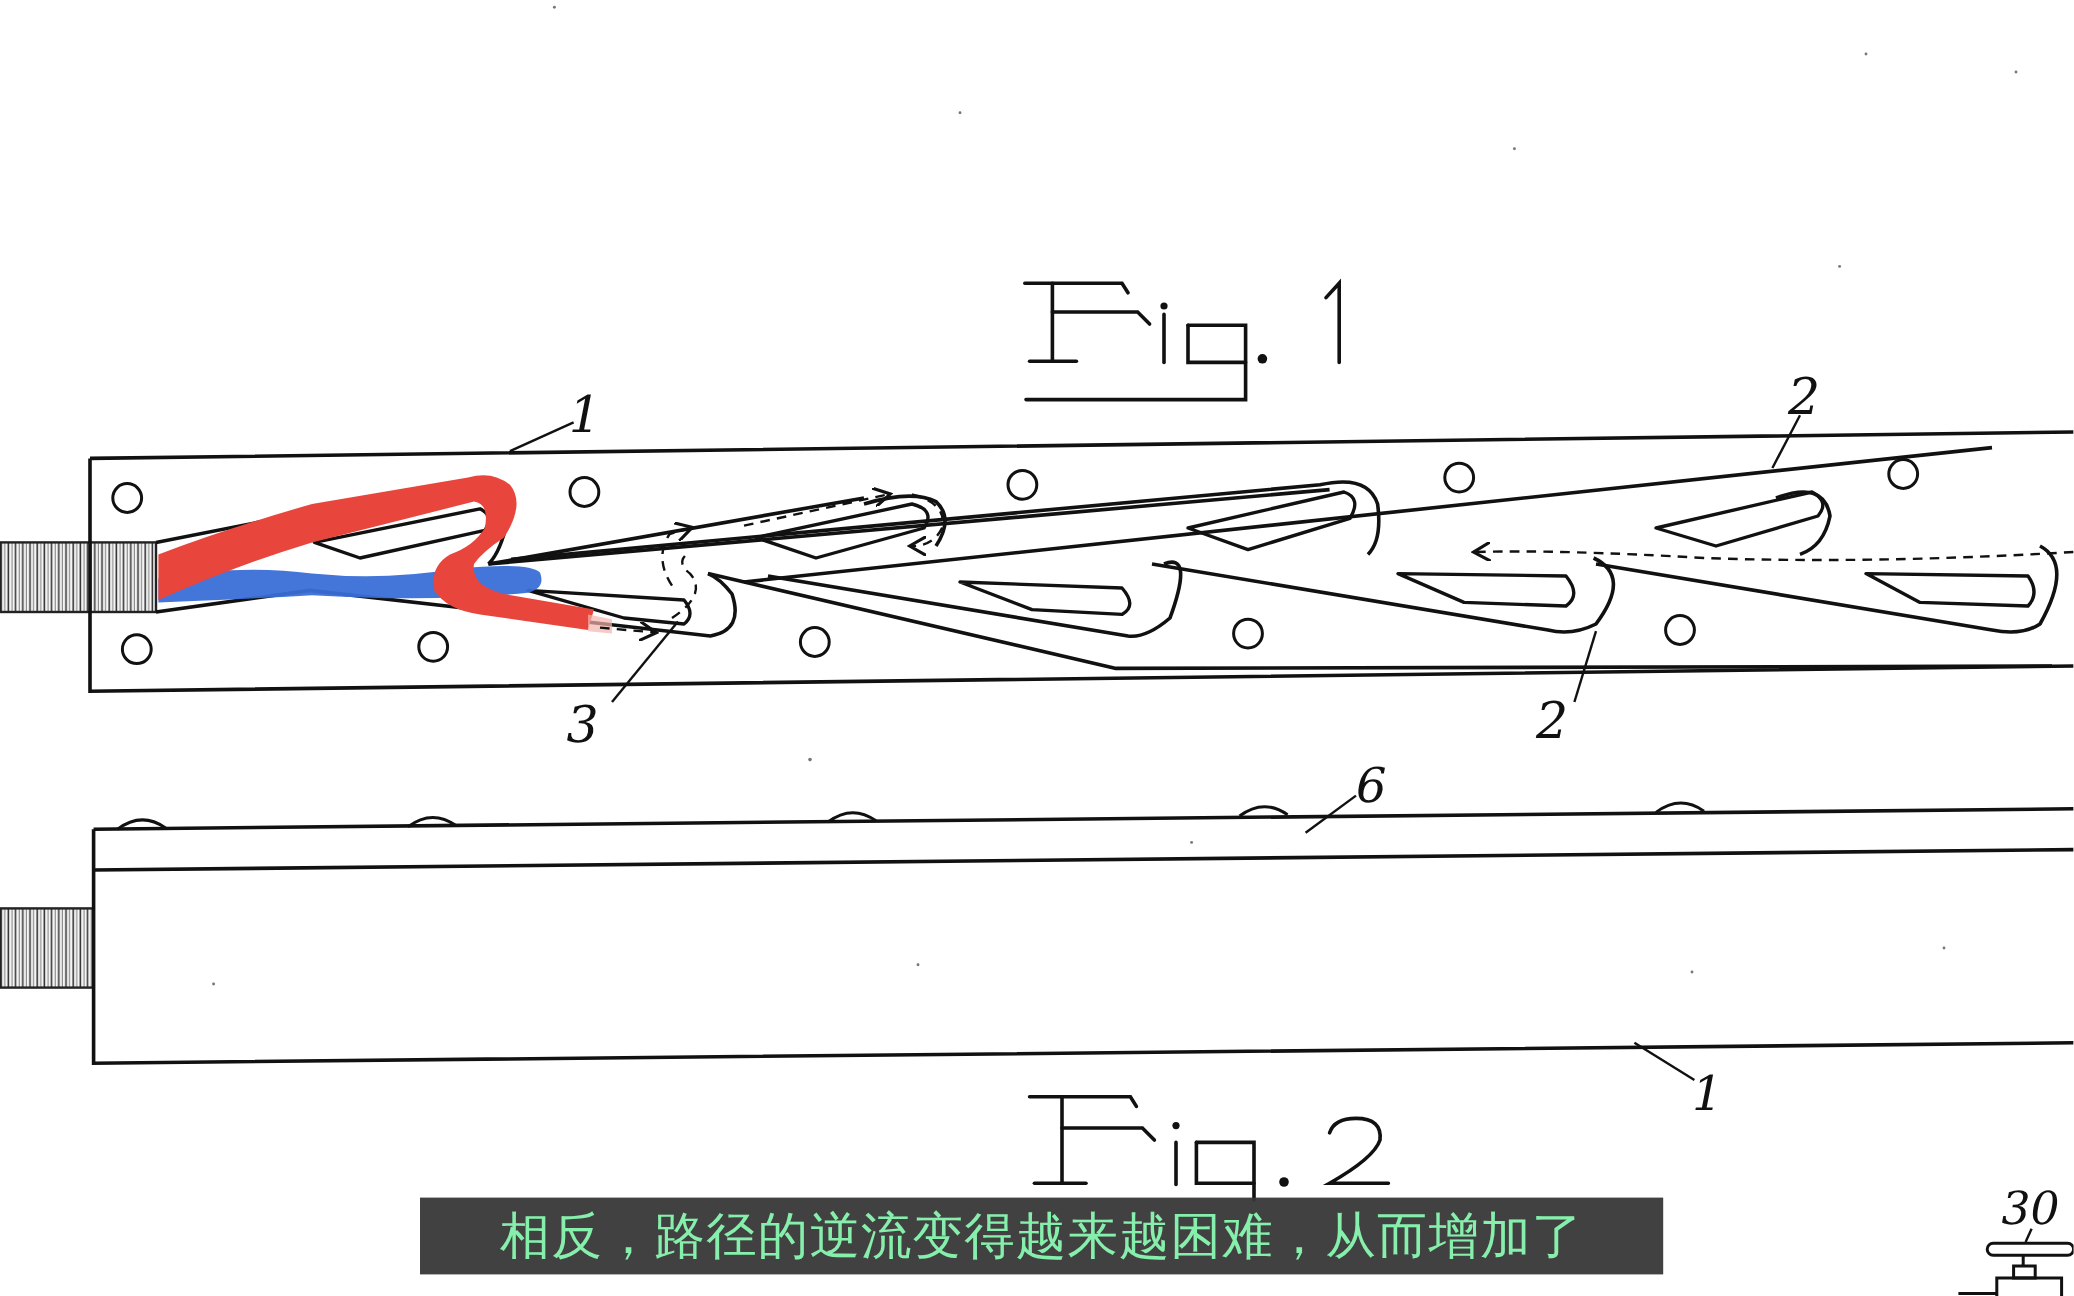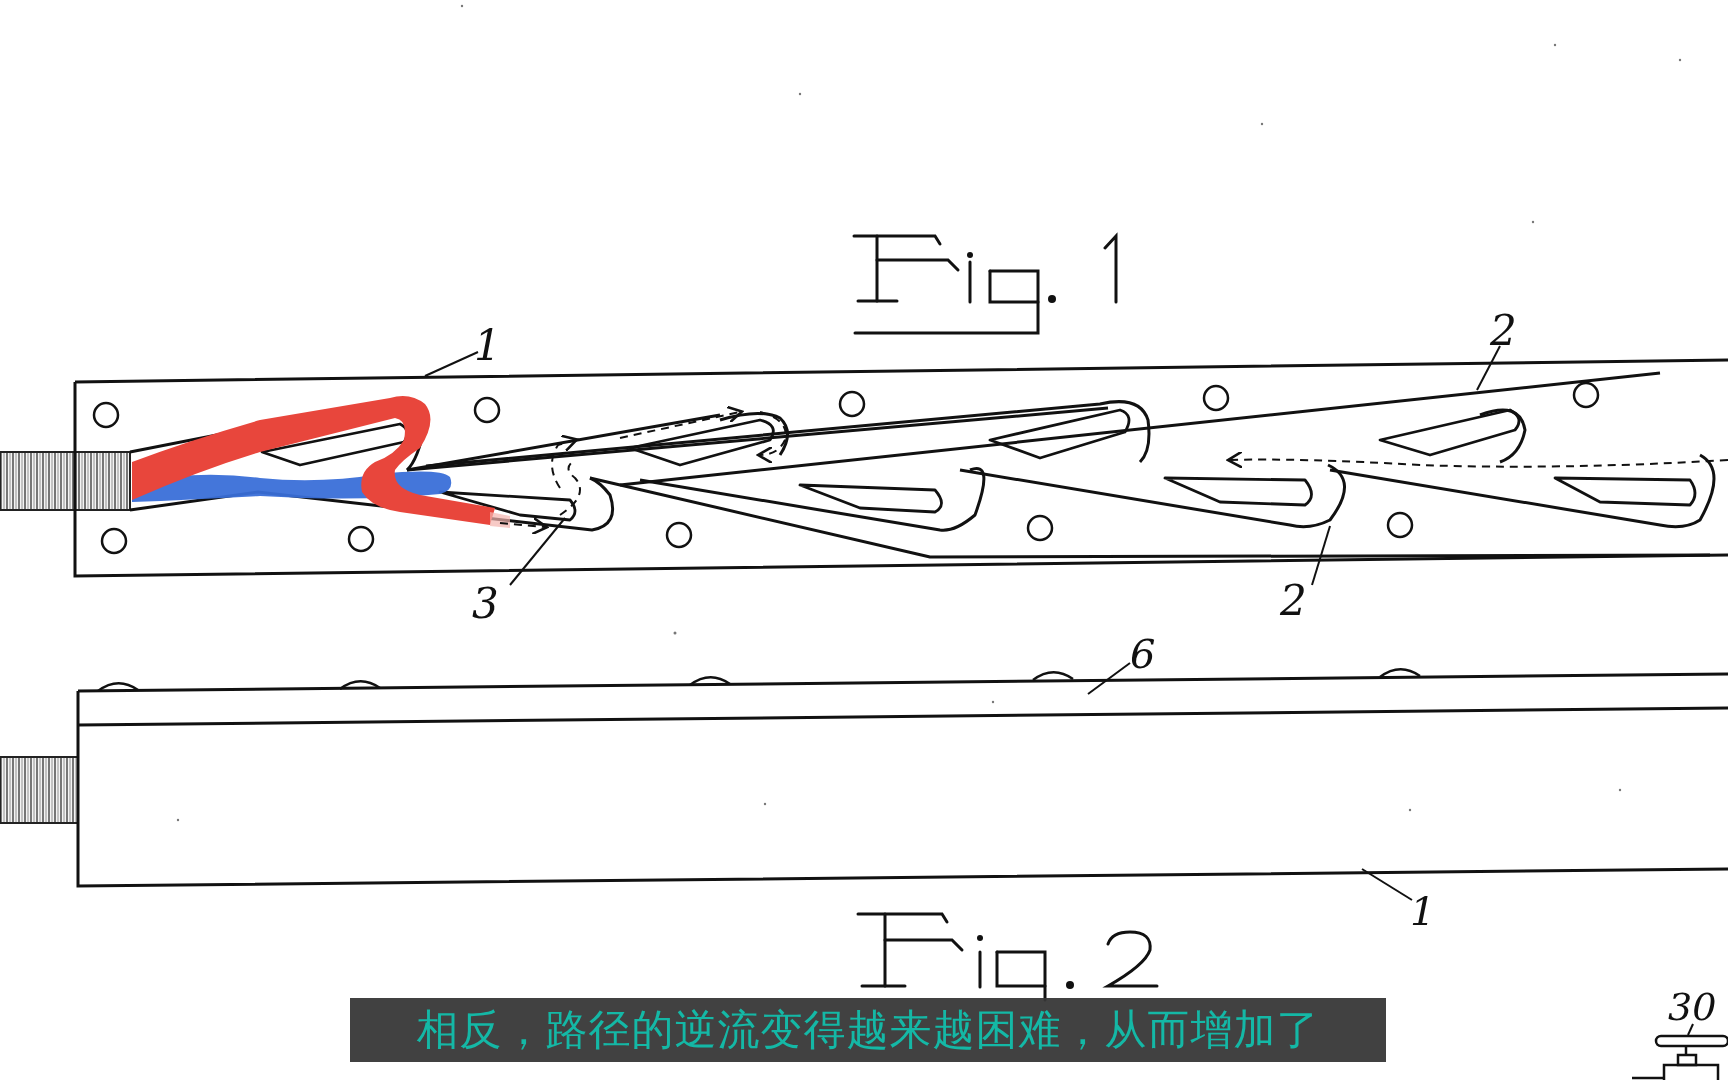--- a/index.html
+++ b/index.html
@@ -19,21 +19,21 @@
     font-family: "DejaVu Serif", serif;
     font-style: italic;
     fill: #111;
   }
   .subtitle {
     position: absolute;
     left: 350px; top: 998px;
     height: 64px;
     padding: 0 14px;
     background: rgba(55,55,55,0.95);
-    color: #14b8a6;
+    color: #86efac;
     font-family: "DejaVu Sans", sans-serif;
     font-size: 42px;
     line-height: 64px;
     letter-spacing: 1px;
     white-space: nowrap;
     box-sizing: border-box;
     width: 1036px;
     text-align: center;
   }
 </style>

